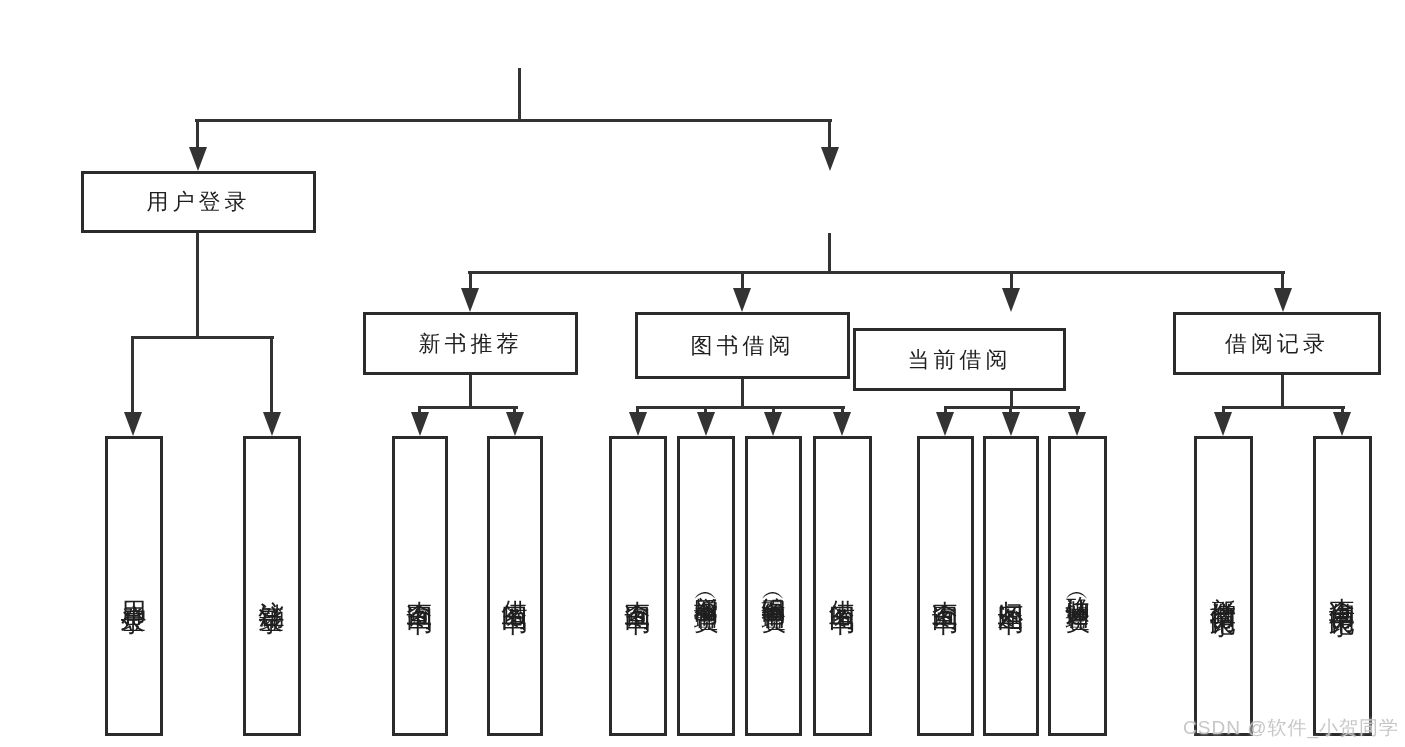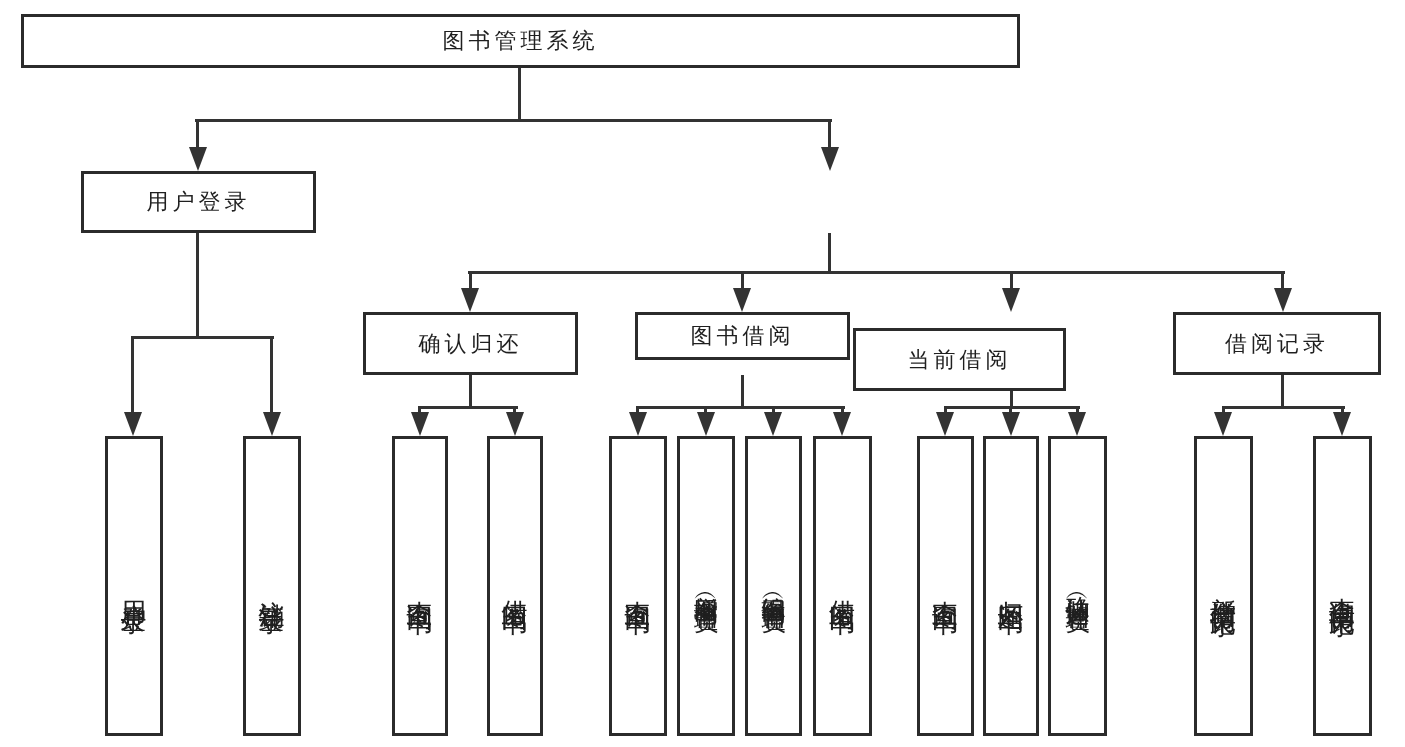--- a/index.html
+++ b/index.html
@@ -92,26 +92,25 @@
   <div class="ar" style="left:1002px;top:412px;"></div>
   <div class="ar" style="left:1068px;top:412px;"></div>
 
   <div class="vl" style="left:1281px;top:375px;height:33px;"></div>
   <div class="hl" style="left:1222px;top:406px;width:123px;"></div>
   <div class="vl" style="left:1222px;top:406px;height:8px;"></div>
   <div class="vl" style="left:1341px;top:406px;height:8px;"></div>
   <div class="ar" style="left:1214px;top:412px;"></div>
   <div class="ar" style="left:1333px;top:412px;"></div>
 
-  <div class="box" style="left:21px;top:14px;width:999px;height:54px;">图书管理系统</div>
 
   <div class="box" style="left:81px;top:171px;width:235px;height:62px;">用户登录</div>
 
-  <div class="box" style="left:363px;top:312px;width:215px;height:63px;">确认归还</div>
-  <div class="box" style="left:635px;top:312px;width:215px;height:48px;">图书借阅</div>
+  <div class="box" style="left:363px;top:312px;width:215px;height:63px;">新书推荐</div>
+  <div class="box" style="left:635px;top:312px;width:215px;height:67px;">图书借阅</div>
   <div class="box" style="left:853px;top:312px;width:213px;height:63px;margin-top:16px;">当前借阅</div>
   <div class="box" style="left:1173px;top:312px;width:208px;height:63px;">借阅记录</div>
 
   <div class="vbox" style="left:105px;width:58px;">用户登录</div>
   <div class="vbox" style="left:243px;width:58px;">注销登录</div>
 
   <div class="vbox" style="left:392px;width:56px;">查询图书</div>
   <div class="vbox" style="left:487px;width:56px;">借阅图书</div>
 
   <div class="vbox" style="left:609px;width:58px;">查询图书</div>
@@ -119,14 +118,15 @@
   <div class="vbox" style="left:745px;width:57px;font-size:24px;letter-spacing:2px;">编辑图书（管理员）</div>
   <div class="vbox" style="left:813px;width:59px;">借阅图书</div>
 
   <div class="vbox" style="left:917px;width:57px;">查询图书</div>
   <div class="vbox" style="left:983px;width:56px;">归还图书</div>
   <div class="vbox" style="left:1048px;width:59px;font-size:24px;letter-spacing:2px;">确认归还（管理员）</div>
 
   <div class="vbox" style="left:1194px;width:59px;">新增借阅记录</div>
   <div class="vbox" style="left:1313px;width:59px;">查询借阅记录</div>
 
+  <div class="watermark">CSDN @软件_小贺同学</div>
 
 </div>
 
 </body></html>

